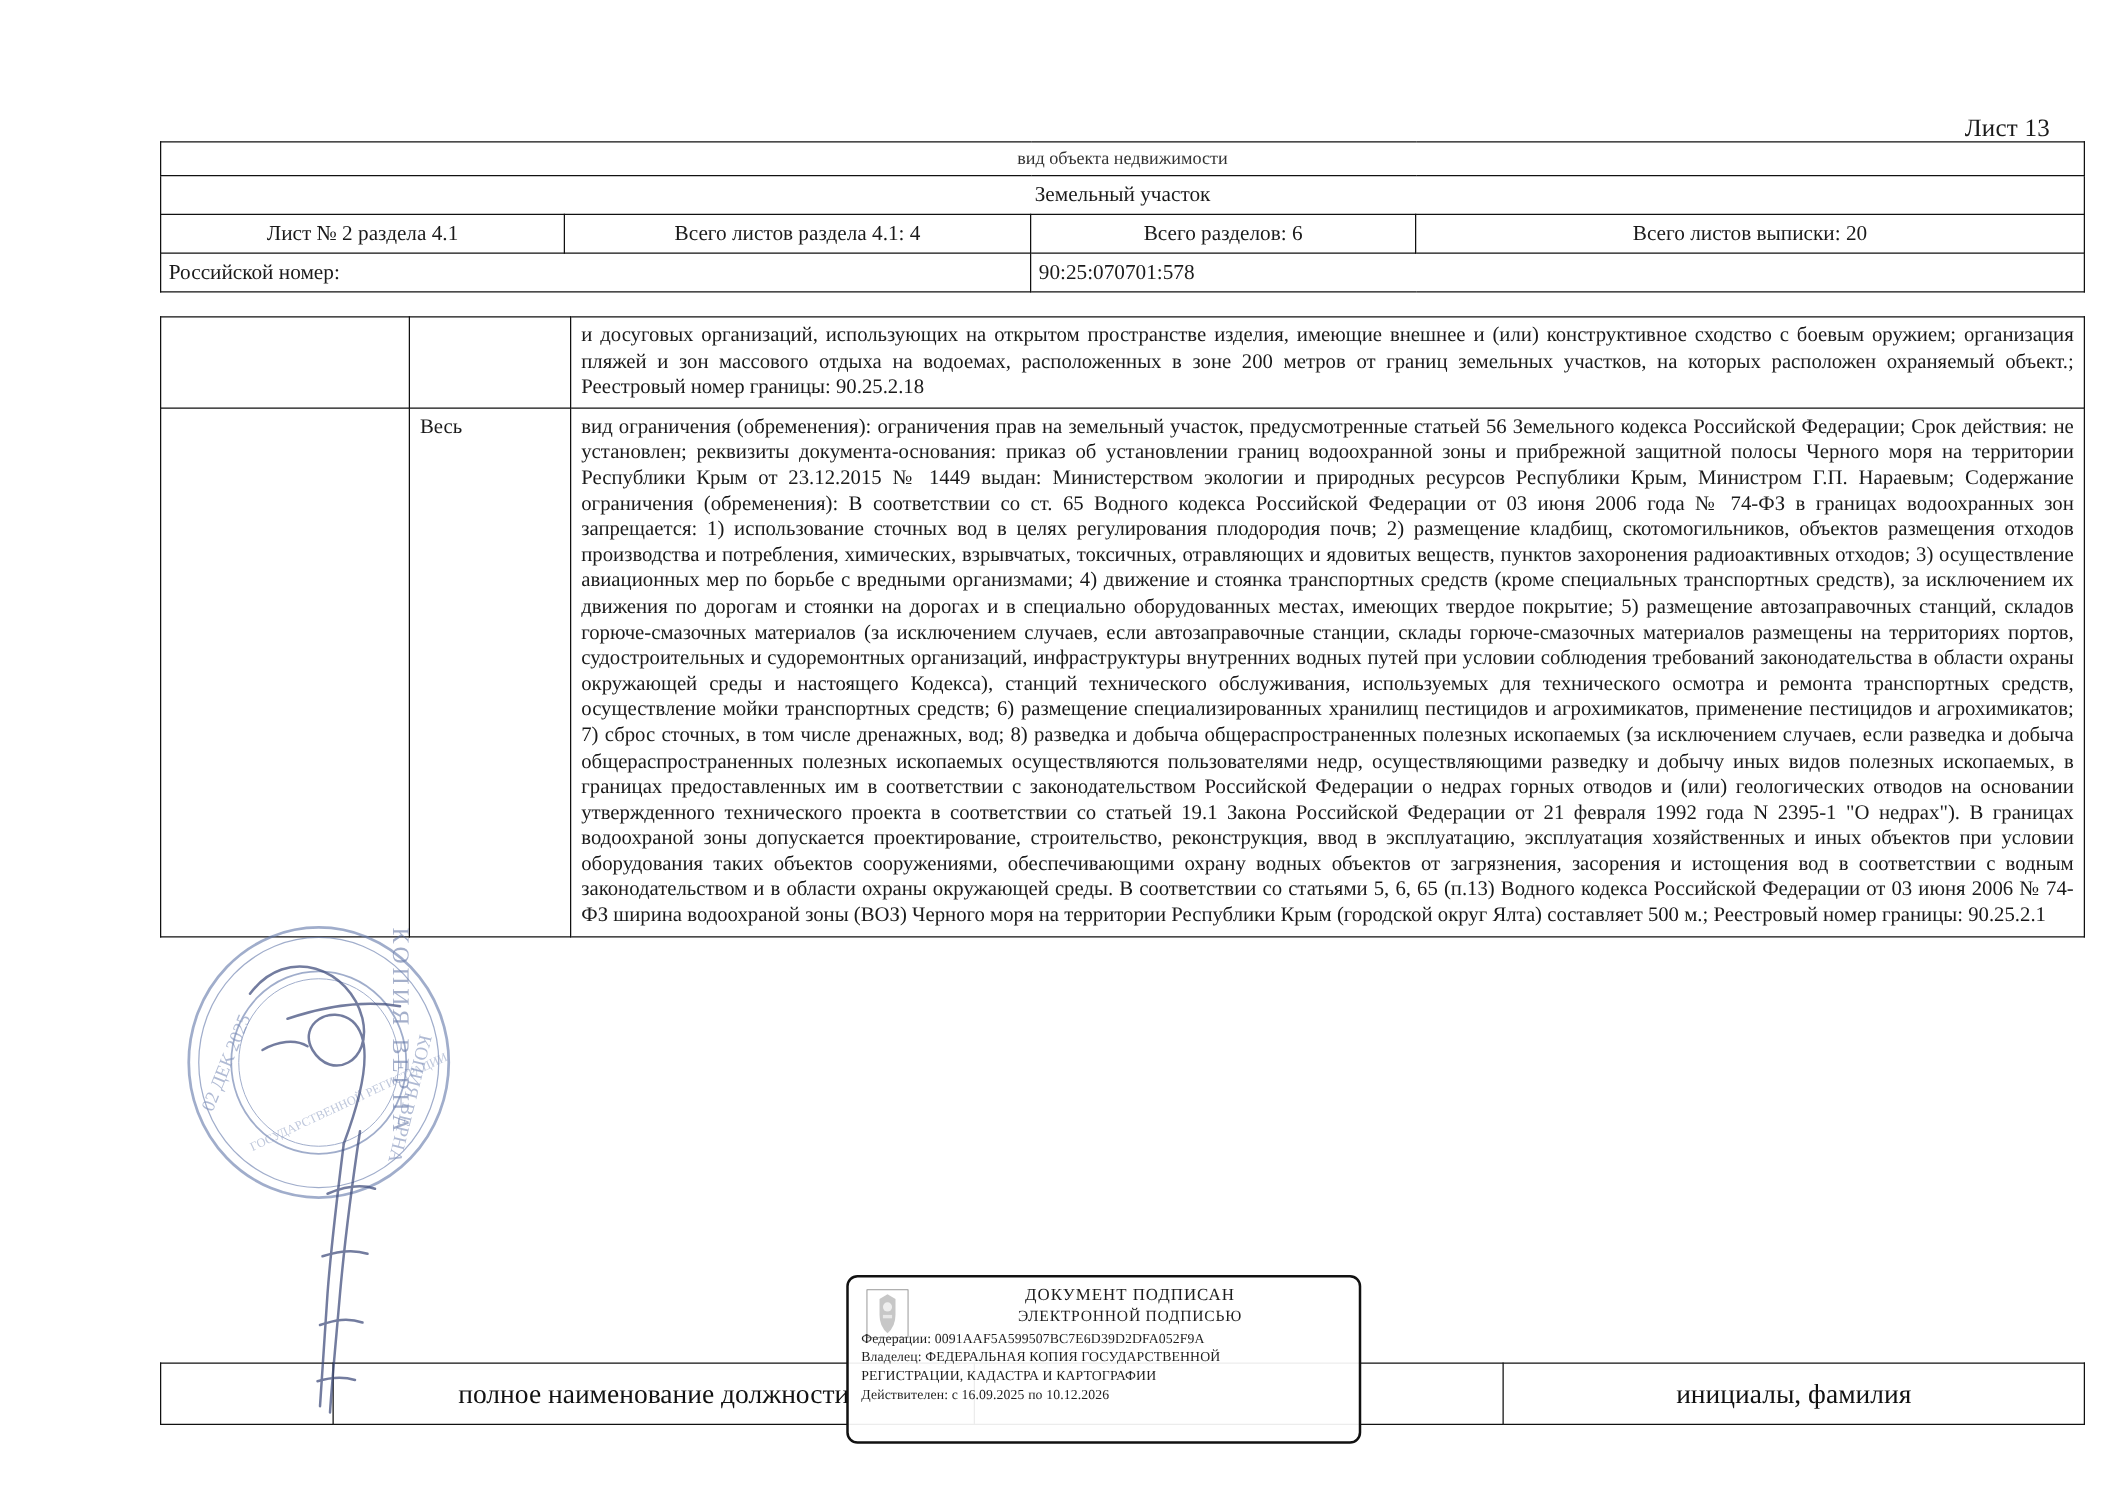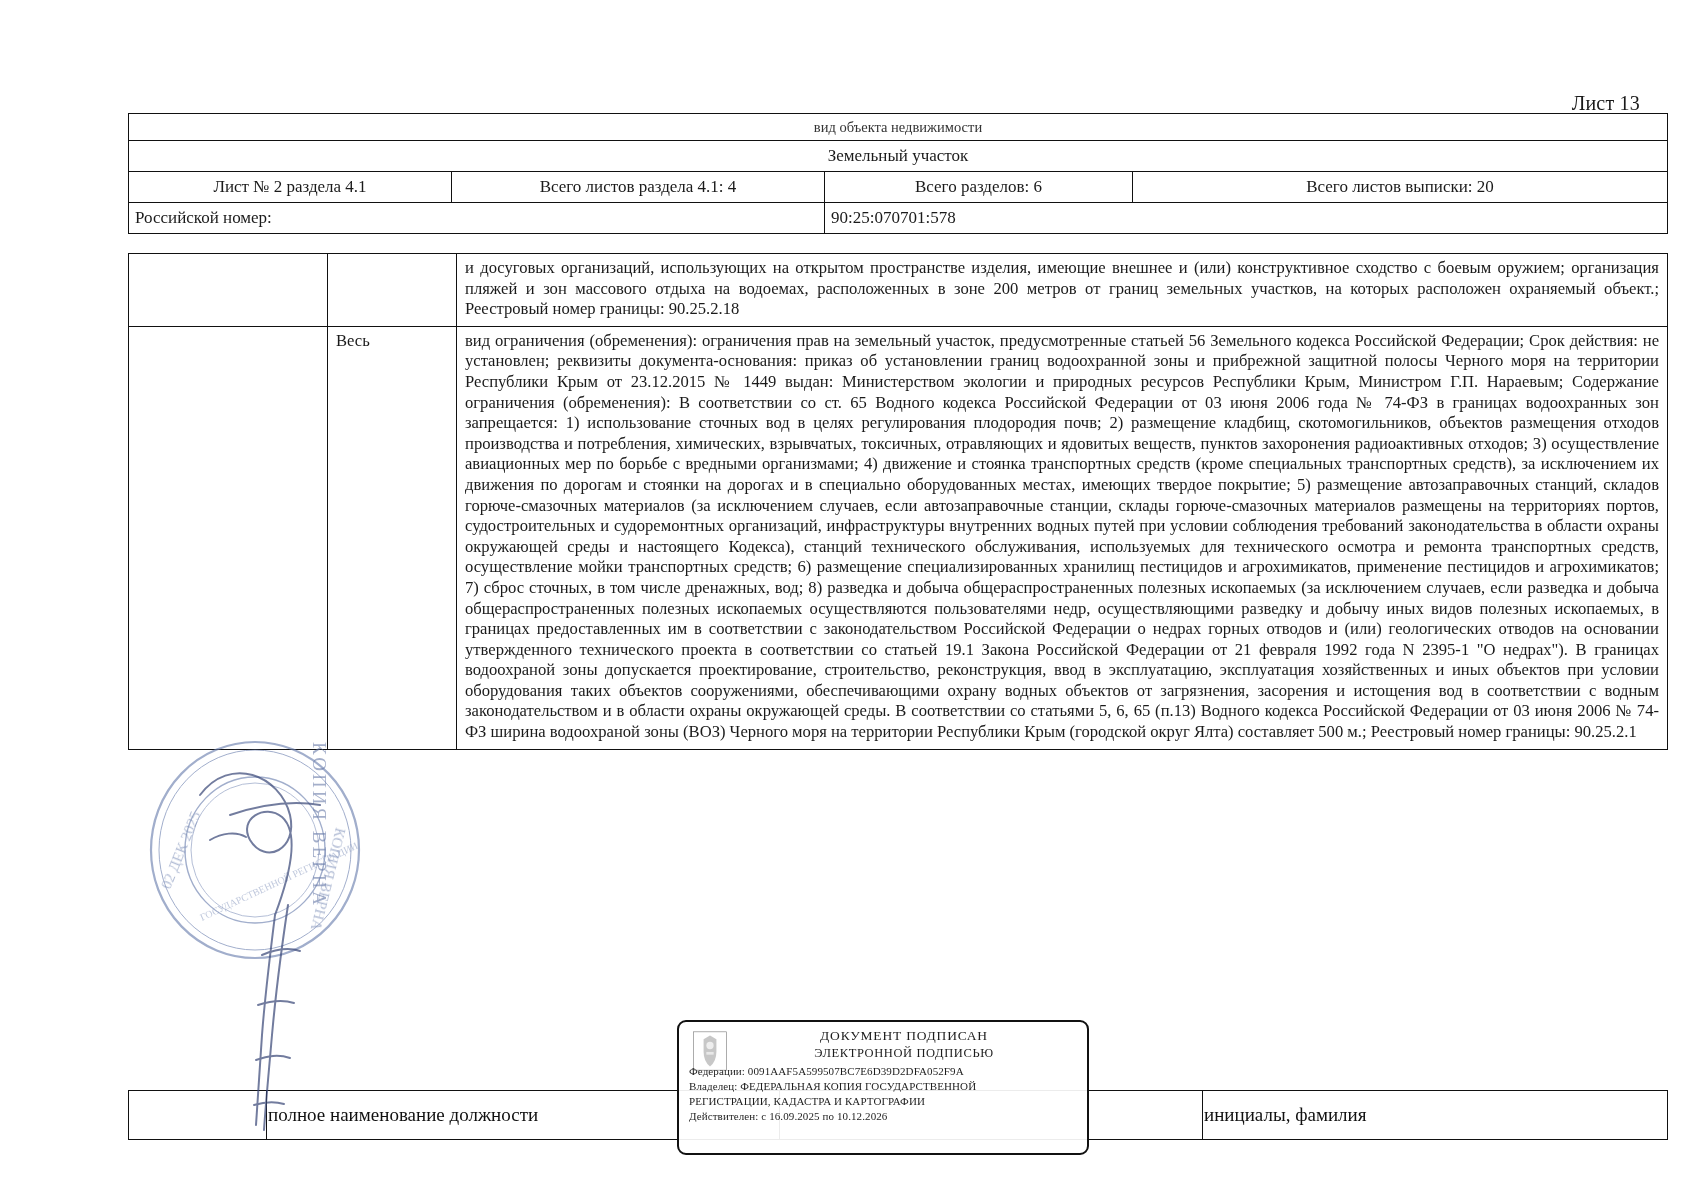--- a/index.html
+++ b/index.html
@@ -78,22 +78,22 @@
   .footer-table {
     position: absolute;
     left: 128px;
     top: 1090px;
     width: 1540px;
     border-collapse: collapse;
   }
   .footer-table td {
     border: 1.4px solid #111;
     height: 46px;
-    font-size: 19px;
-    text-align: left;
+    font-size: 22px;
+    text-align: center;
     vertical-align: middle;
     color: #111;
   }
   .fc1 { width: 135px; }
   .fc2 { width: 510px; }
   .fc3 { width: 420px; }
   .fc4 { width: auto; }
   
   .esign {
     position: absolute;

